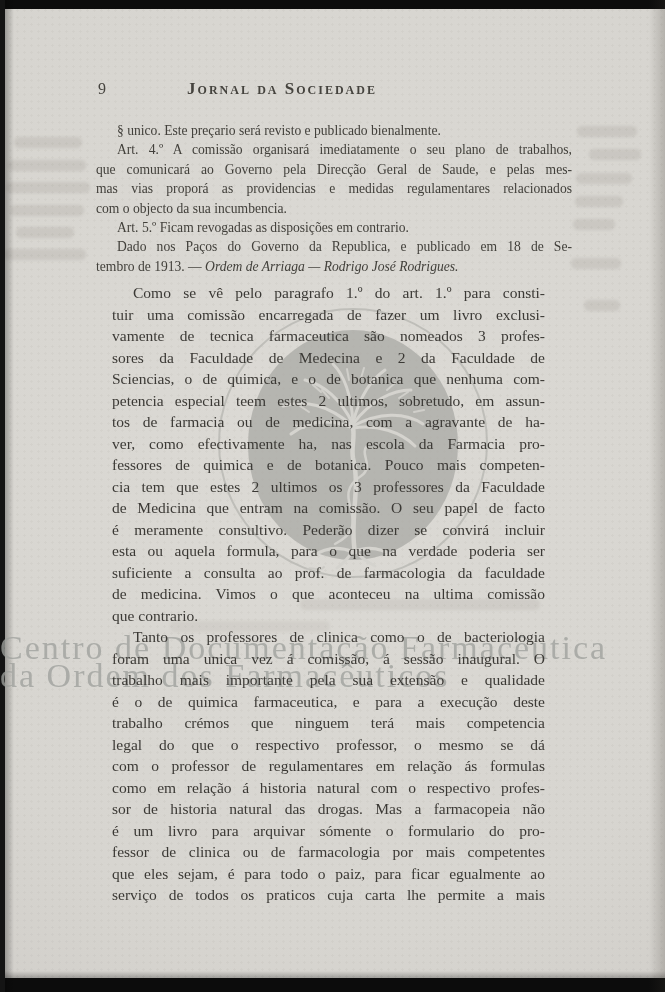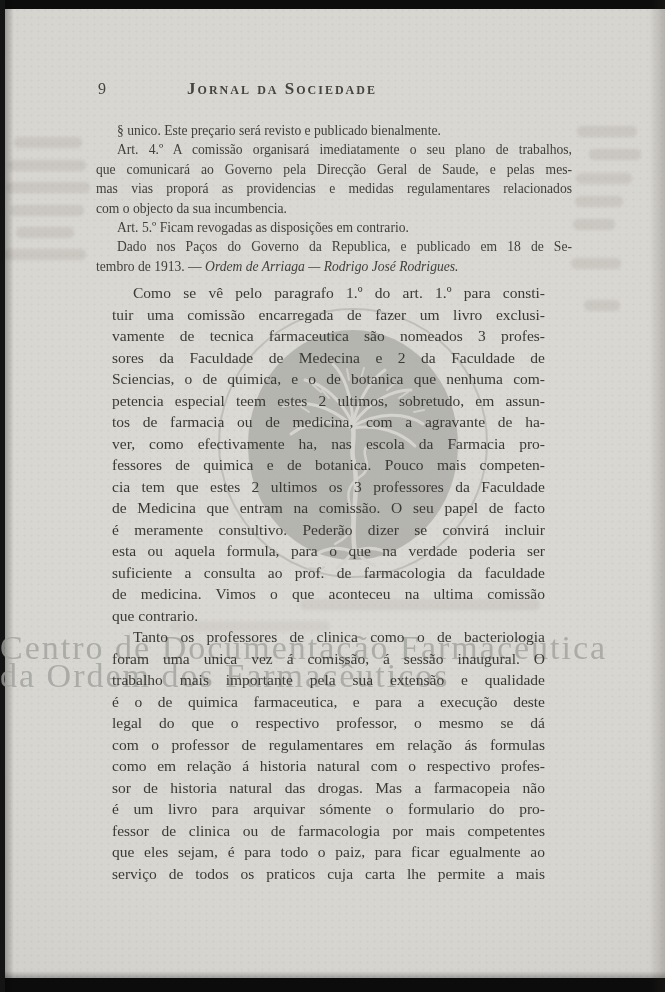--- a/index.html
+++ b/index.html
@@ -163,20 +163,21 @@
           <div class="line j">esta ou aquela formula, para o que na verdade poderia ser</div>
           <div class="line j">suficiente a consulta ao prof. de farmacologia da faculdade</div>
           <div class="line j">de medicina. Vimos o que aconteceu na ultima comissão</div>
           <div class="line">que contrario.</div>
         </div>
       <div class="para indent-first">
           <div class="line j">Tanto os professores de clinica como o de bacteriologia</div>
           <div class="line j">foram uma unica vez á comissão, á sessão inaugural. O</div>
           <div class="line j">trabalho mais importante pela sua extensão e qualidade</div>
           <div class="line j">é o de quimica farmaceutica, e para a execução deste</div>
+          <div class="line j">trabalho crémos que ninguem terá mais competencia</div>
           <div class="line j">legal do que o respectivo professor, o mesmo se dá</div>
           <div class="line j">com o professor de regulamentares em relação ás formulas</div>
           <div class="line j">como em relação á historia natural com o respectivo profes-</div>
           <div class="line j">sor de historia natural das drogas. Mas a farmacopeia não</div>
           <div class="line j">é um livro para arquivar sómente o formulario do pro-</div>
           <div class="line j">fessor de clinica ou de farmacologia por mais competentes</div>
           <div class="line j">que eles sejam, é para todo o paiz, para ficar egualmente ao</div>
           <div class="line j">serviço de todos os praticos cuja carta lhe permite a mais</div>
         </div>
     </div>

